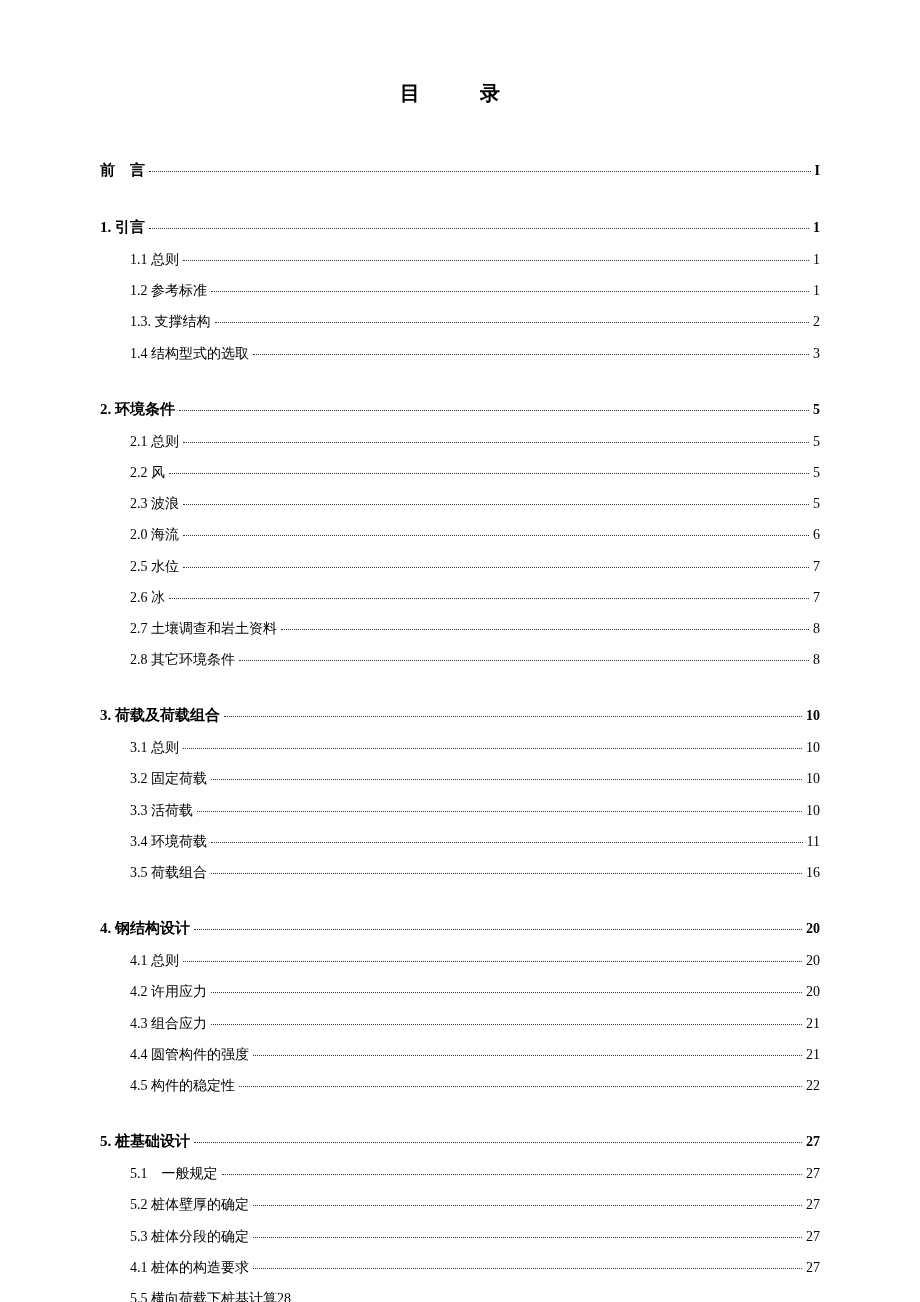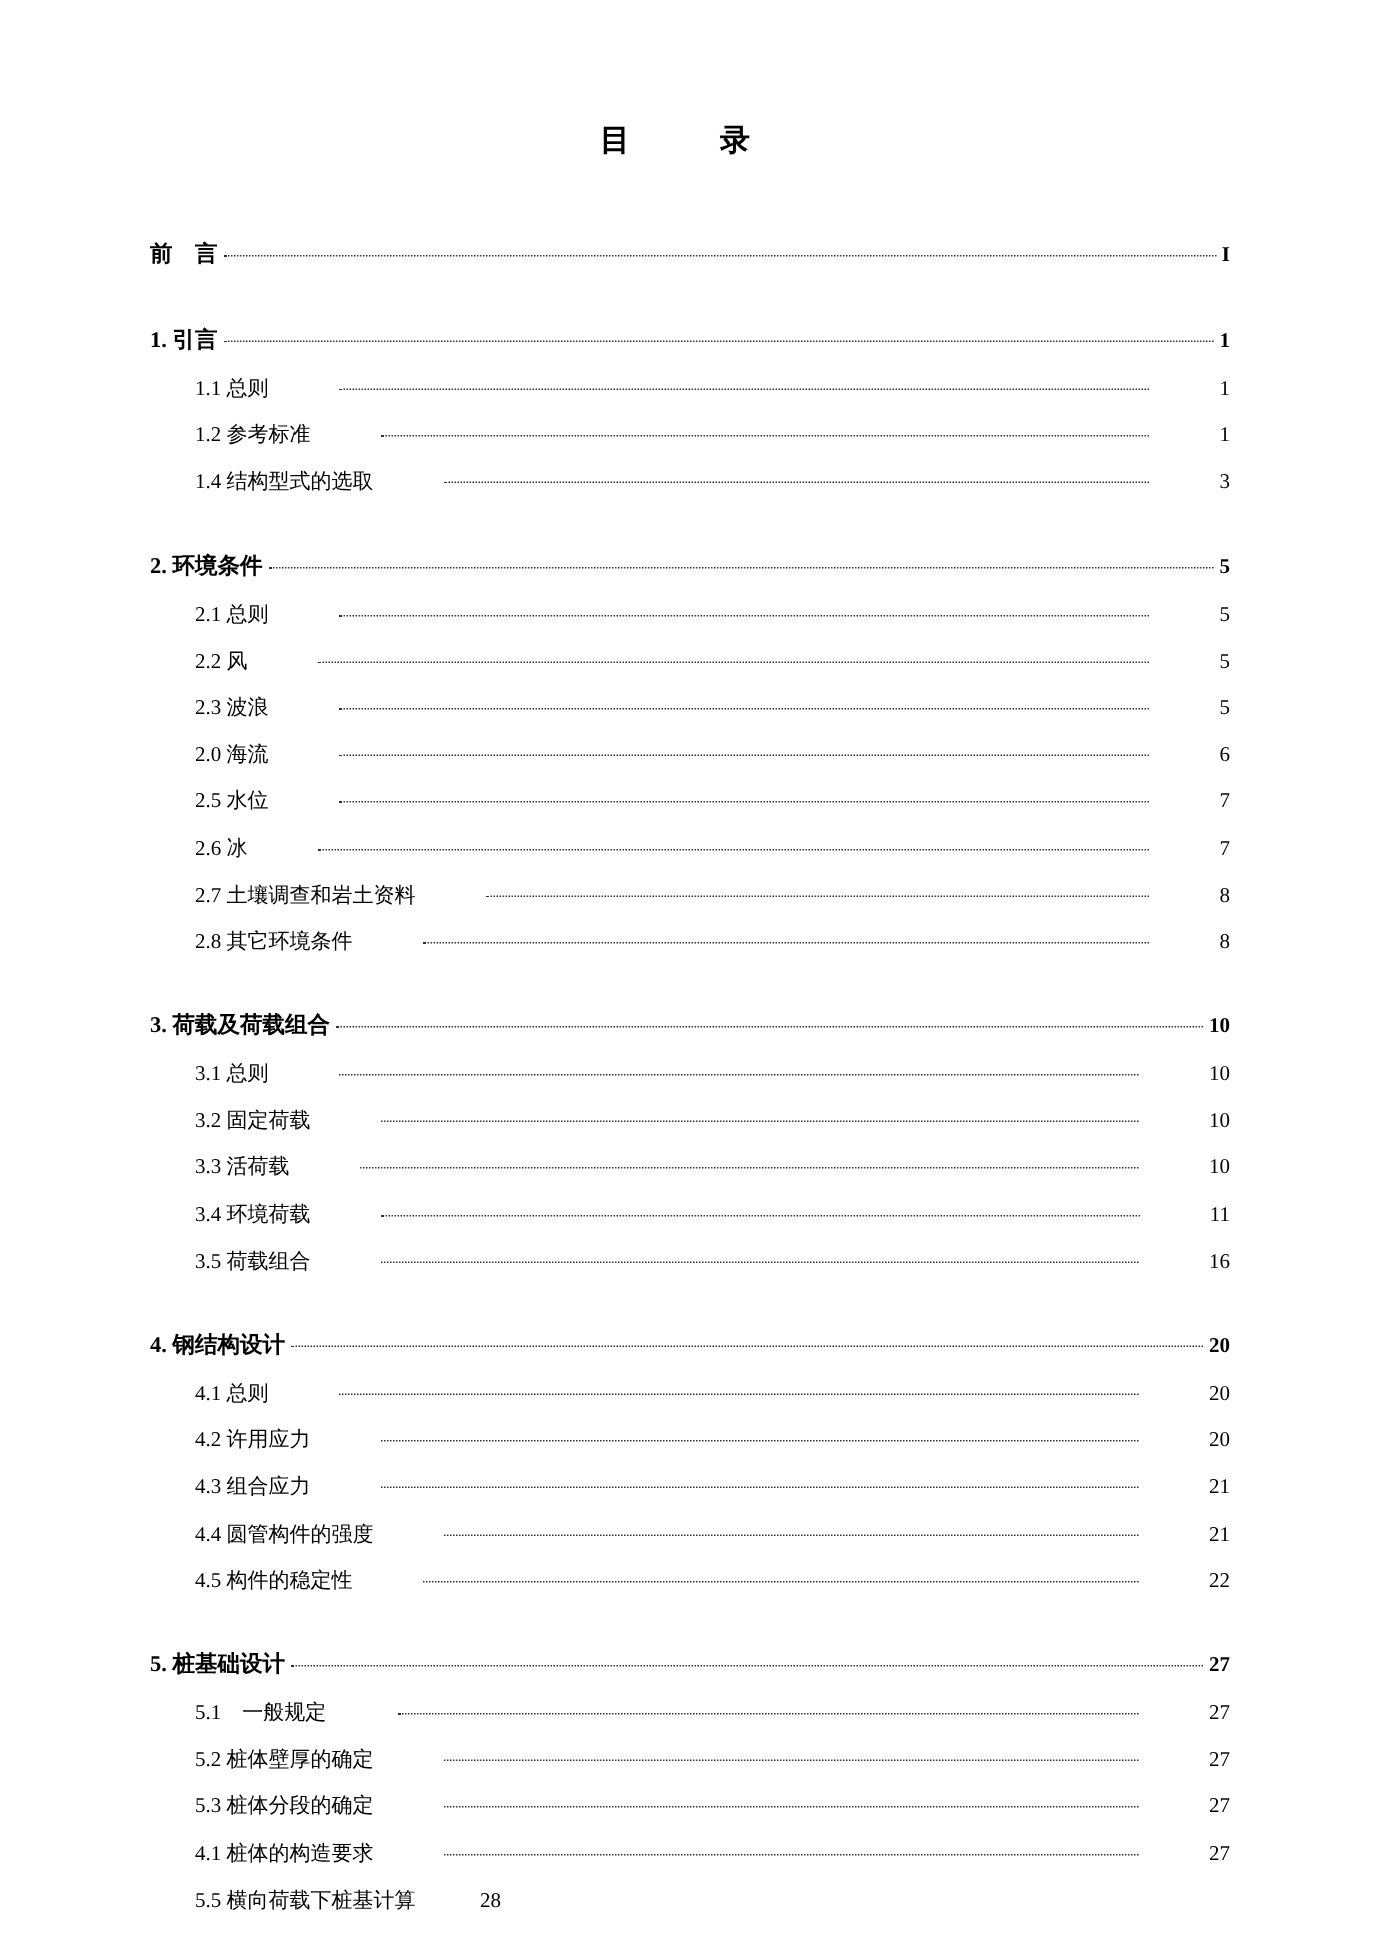--- a/index.html
+++ b/index.html
@@ -48,21 +48,20 @@
 
     .toc-entry.level-0 {
       font-size: 15px;
       font-weight: bold;
       margin-top: 14px;
       margin-bottom: 6px;
     }
 
     .toc-entry.level-1 {
       padding-left: 30px;
-      gap: 43px;
     }
 
     .toc-label {
       white-space: nowrap;
       flex-shrink: 0;
     }
 
     .toc-dots {
       flex: 1;
       border-bottom: 1px dotted #333;
@@ -110,20 +109,25 @@
         <span class="toc-label">1.1 总则</span>
         <span class="toc-dots"></span>
         <span class="toc-page">1</span>
       </div>
       <div class="toc-entry level-1">
         <span class="toc-label">1.2 参考标准</span>
         <span class="toc-dots"></span>
         <span class="toc-page">1</span>
       </div>
       <div class="toc-entry level-1">
+        <span class="toc-label">1.3. 支撑结构</span>
+        <span class="toc-dots"></span>
+        <span class="toc-page">2</span>
+      </div>
+      <div class="toc-entry level-1">
         <span class="toc-label">1.4 结构型式的选取</span>
         <span class="toc-dots"></span>
         <span class="toc-page">3</span>
       </div>
       <div class="section-gap"></div>
       <div class="toc-entry level-0">
         <span class="toc-label">2. 环境条件</span>
         <span class="toc-dots"></span>
         <span class="toc-page">5</span>
       </div>

